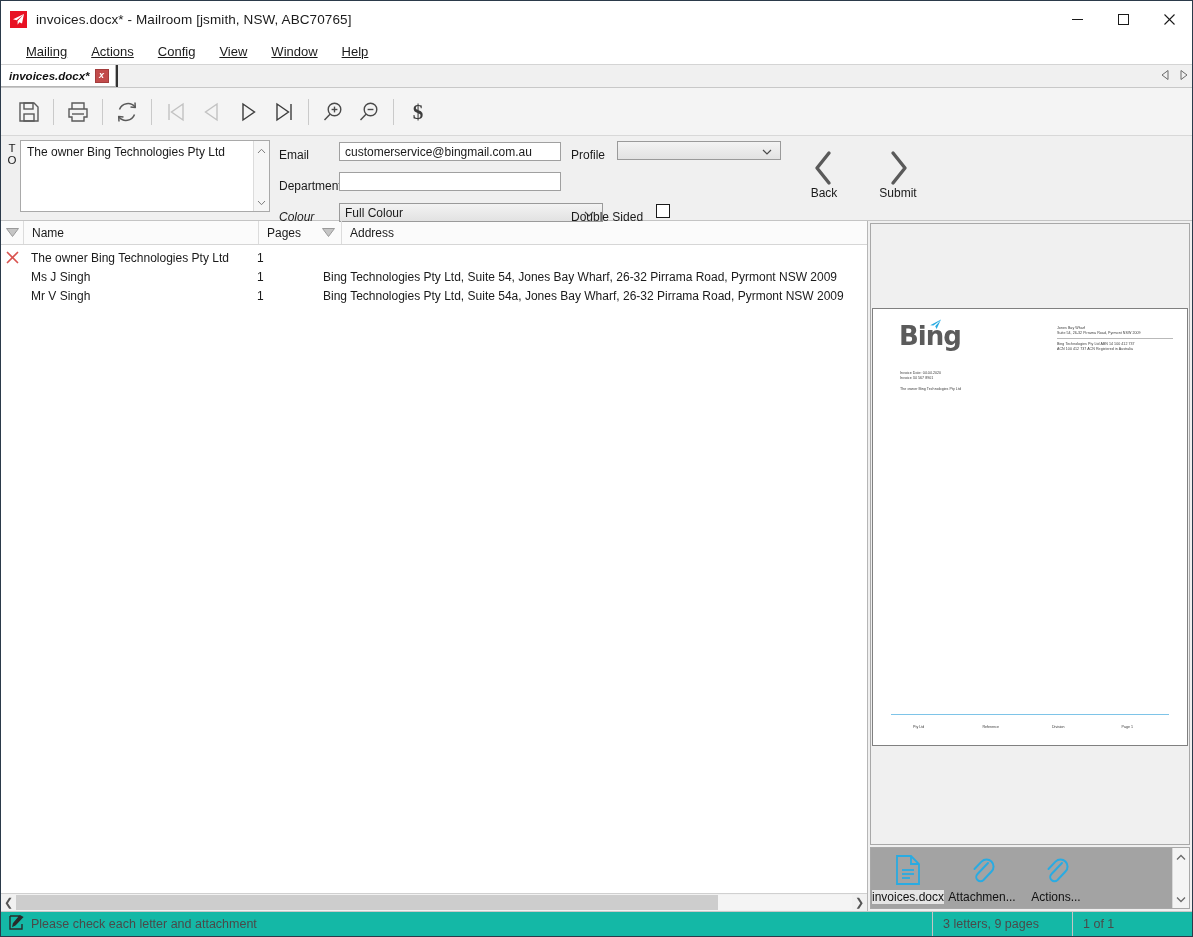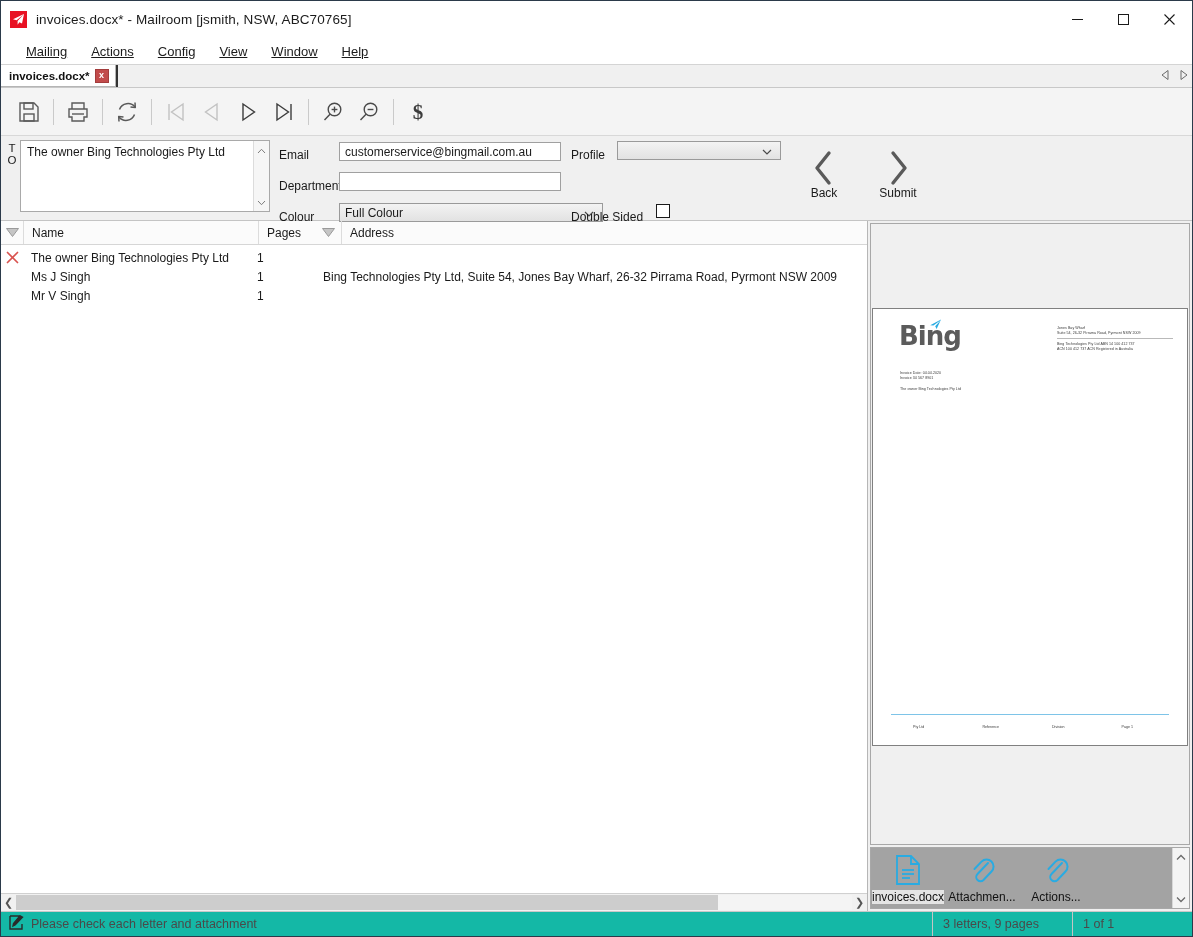--- a/index.html
+++ b/index.html
@@ -47,20 +47,21 @@
   .tabstrip{
     height:22px;min-height:22px;background:#f0f0f0;
     border-top:1px solid #d4d4d4;border-bottom:1px solid #c8c8c8;
     display:flex;align-items:stretch;position:relative;
   }
   .tab{
     display:flex;align-items:center;gap:5px;
     background:#ffffff;border:1px solid #b5b5b5;border-top:none;border-left:none;
     padding:0 6px 0 8px;font-size:11.5px;font-weight:bold;color:#111;
     position:relative;
+    font-style:italic;
   }
   .tab-close{
     width:12px;height:12px;background:#c24b4b;color:#fff;font-size:9px;
     display:flex;align-items:center;justify-content:center;font-weight:bold;
     border:1px solid #a33c3c;line-height:1;
   }
   .tab-caret{width:2px;background:#333;margin-left:0px;}
   .tabnav{position:absolute;right:4px;top:0;height:22px;display:flex;align-items:center;gap:9px;}
 
   
@@ -375,21 +376,21 @@
         </span>
       </div>
     </div>
 
     <div class="lbl" style="left:278px;top:12px;">Email</div>
     <input class="field" style="left: 338px; top: 6px; width: 222px; height: 19px;" value="customerservice@bingmail.com.au">
 
     <div class="lbl" style="left:278px;top:43px;">Department</div>
     <input class="field" style="left: 338px; top: 36px; width: 222px; height: 19px;" value="">
 
-    <div class="lbl" style="left:278px;top:74px;">Colour</div>
+    <div class="lbl" style="left:278px;top:74px;font-style:italic;">Colour</div>
     <div class="combo" style="left:338px;top:67px;width:264px;height:19px;">
       <span>Full Colour</span>
       <span class="arrow">
         <svg width="10" height="6" viewBox="0 0 10 6" fill="none" stroke="#4a4a4a" stroke-width="1.2">
             <path d="M1 1 L5 5 L9 1"></path>
           </svg>
       </span>
     </div>
 
     <div class="lbl" style="left:570px;top:12px;">Profile</div>
@@ -464,20 +465,21 @@
         <div class="row">
           <div class="cell-icon"></div>
           <div class="cell-name">Ms J Singh</div>
           <div class="cell-pages">1</div>
           <div class="cell-addr">Bing Technologies Pty Ltd, Suite 54, Jones Bay Wharf, 26-32 Pirrama Road, Pyrmont NSW 2009</div>
         </div>
         <div class="row">
           <div class="cell-icon"></div>
           <div class="cell-name">Mr V Singh</div>
           <div class="cell-pages">1</div>
+          <div class="cell-addr">Bing Technologies Pty Ltd, Suite 54a, Jones Bay Wharf, 26-32 Pirrama Road, Pyrmont NSW 2009</div>
         </div>
       </div>
 
       <div class="hscroll">
         <div class="hs-arrow">❮</div>
         <div class="hs-track">
           <div class="hs-thumb"></div>
         </div>
         <div class="hs-arrow">❯</div>
       </div>

